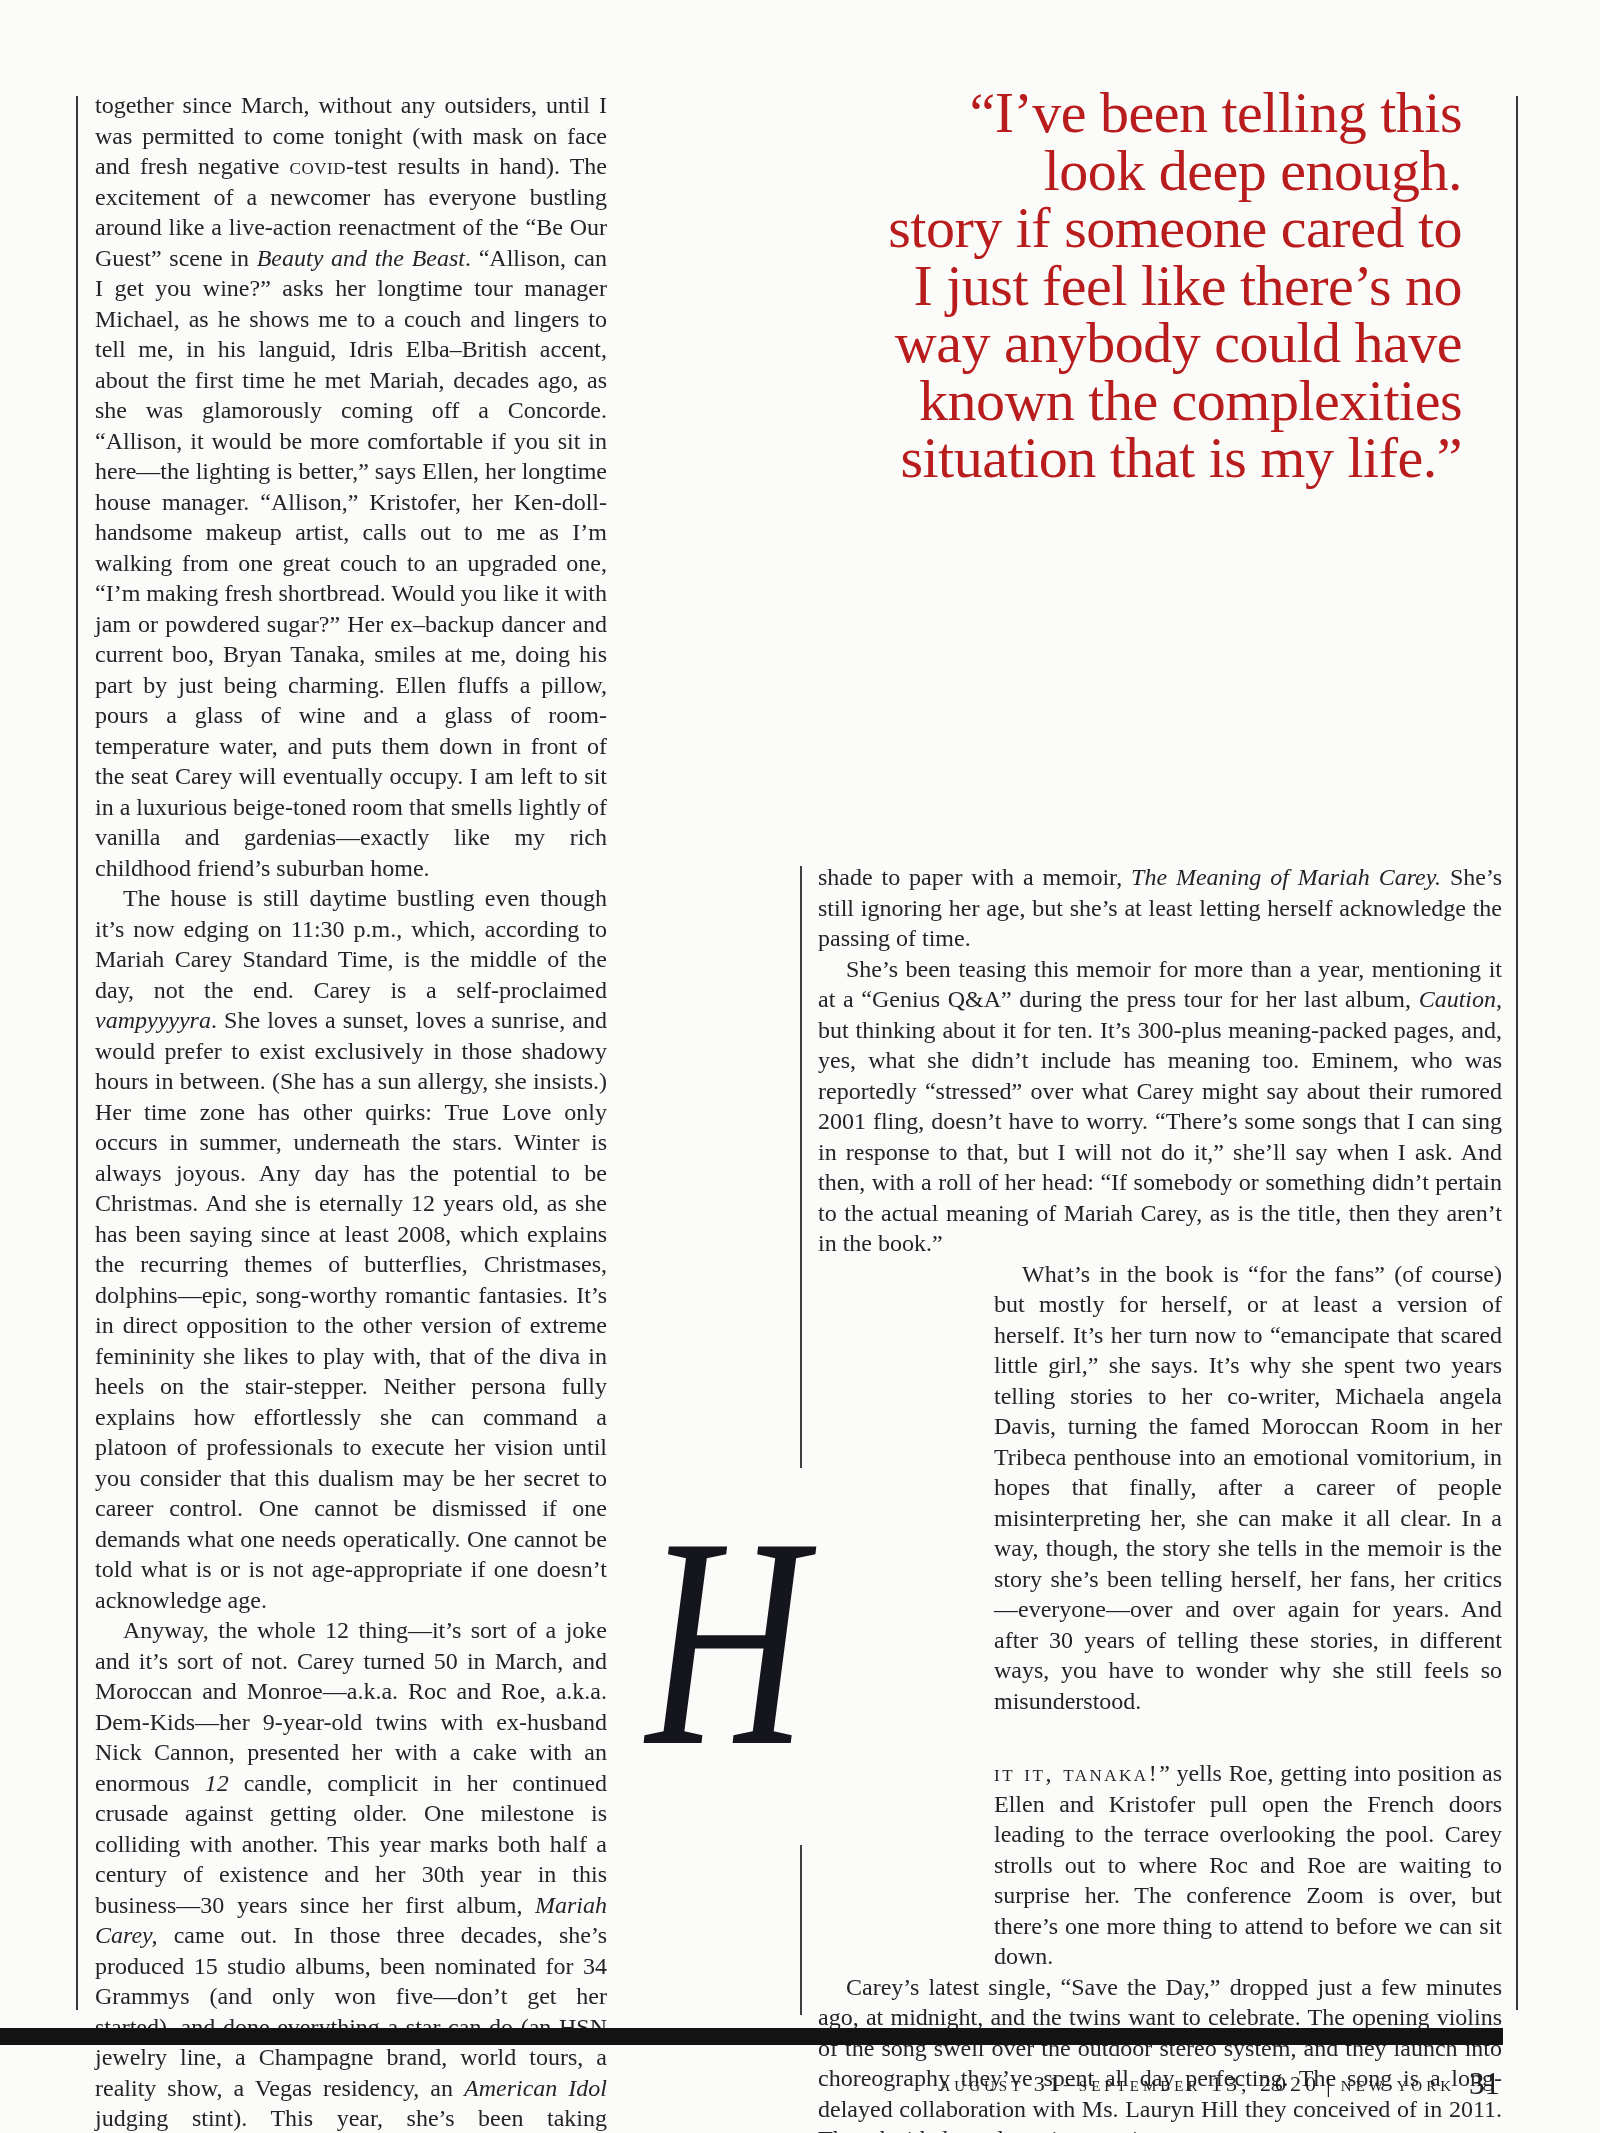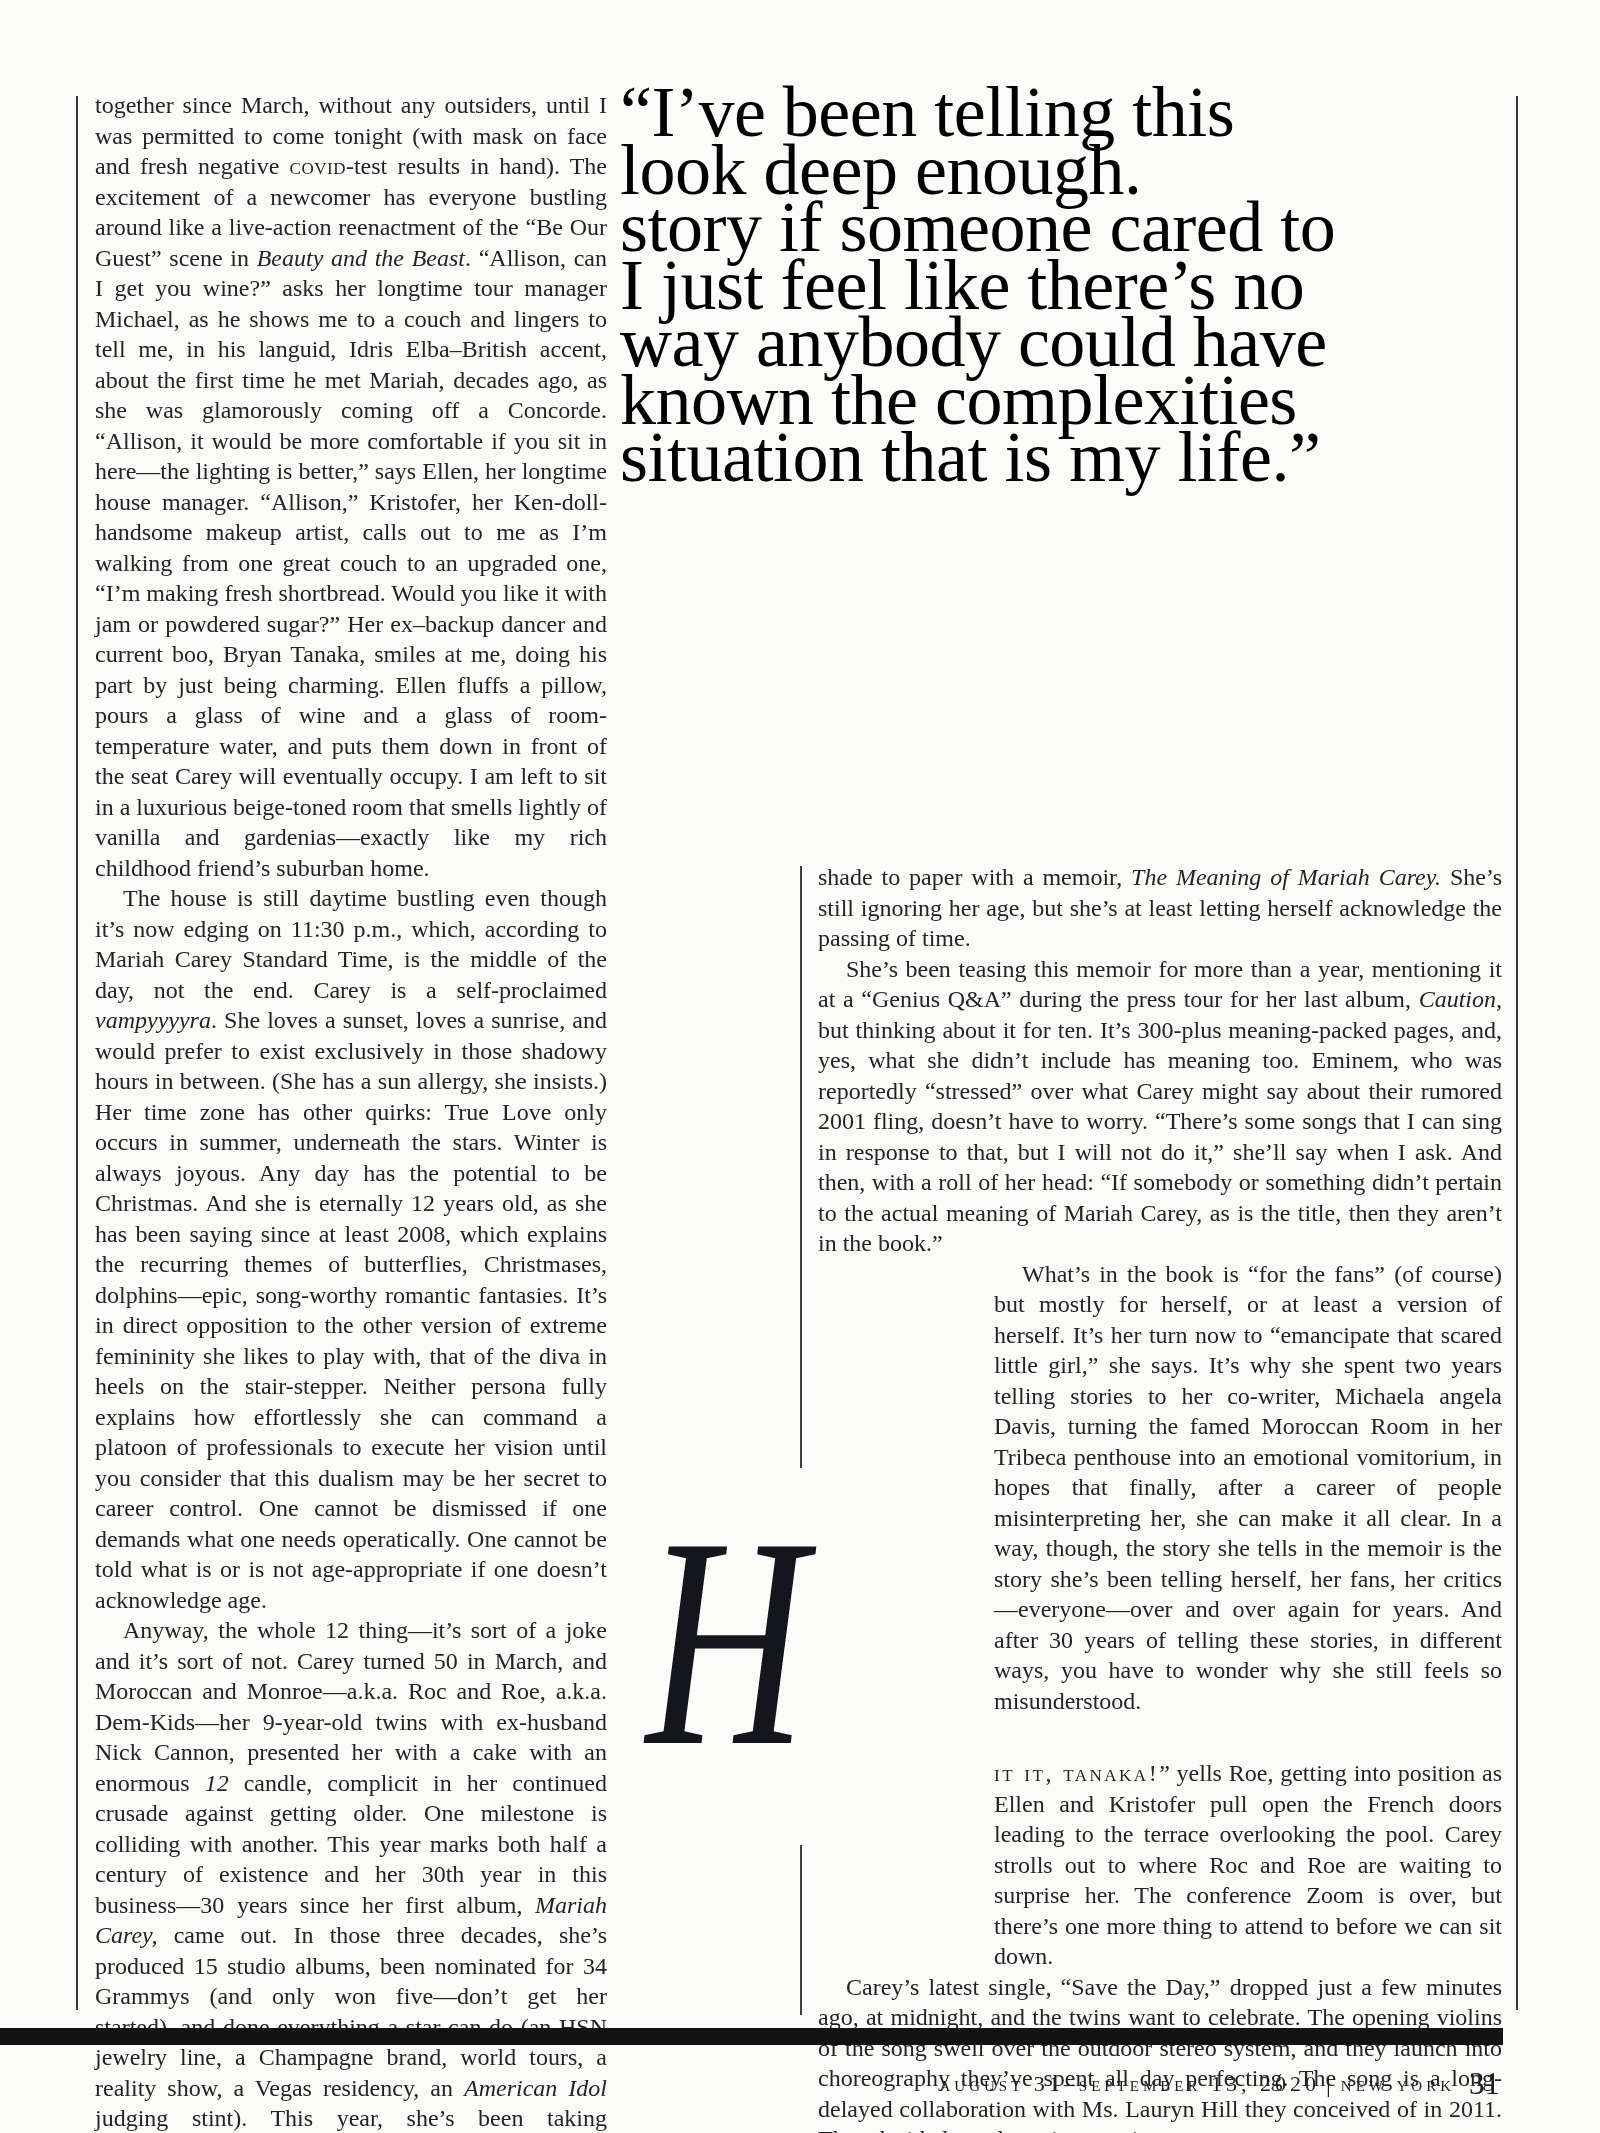--- a/index.html
+++ b/index.html
@@ -48,24 +48,25 @@
     height: 476px;
     margin-top: 214px;
   }
 
   
   .pull-quote {
     position: absolute;
     left: 620px;
     top: 84px;
     width: 842px;
-    font-size: 72px;
+    text-align: right;
+    font-size: 58px;
     line-height: 57.5px;
     letter-spacing: -0.5px;
-    color: #000000;
+    color: #b91c1c;
   }
   .pull-quote div { white-space: nowrap; }
 
   
   .drop-cap {
     position: absolute;
     left: 646px;
     top: 1492px;
     font-size: 300px;
     line-height: 300px;

